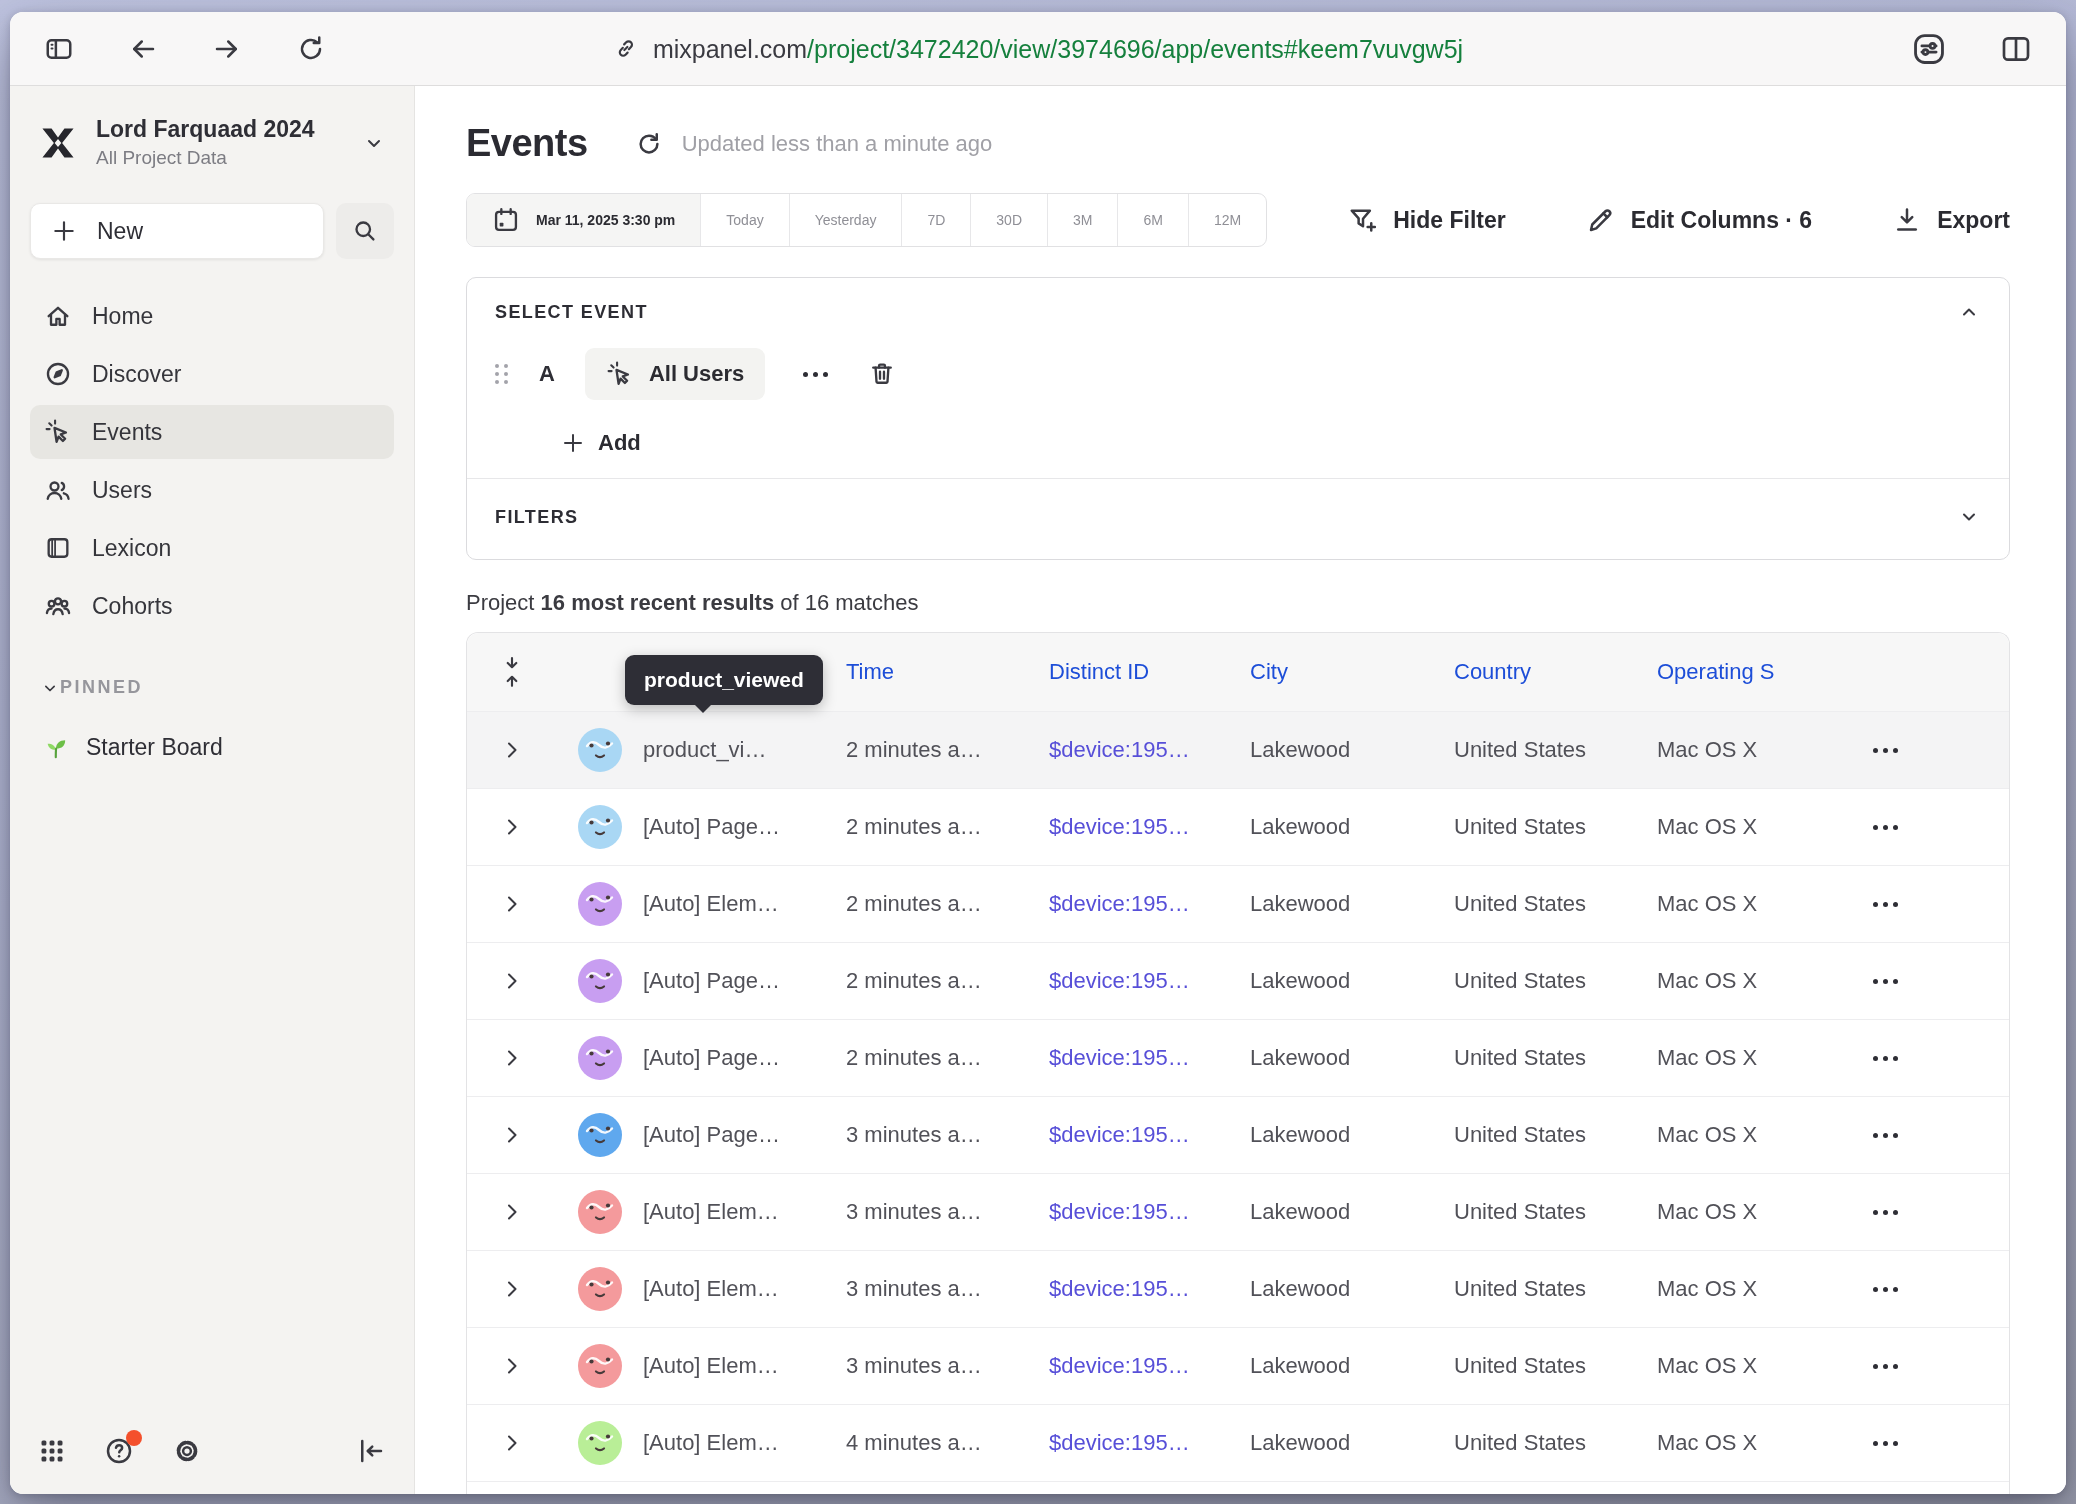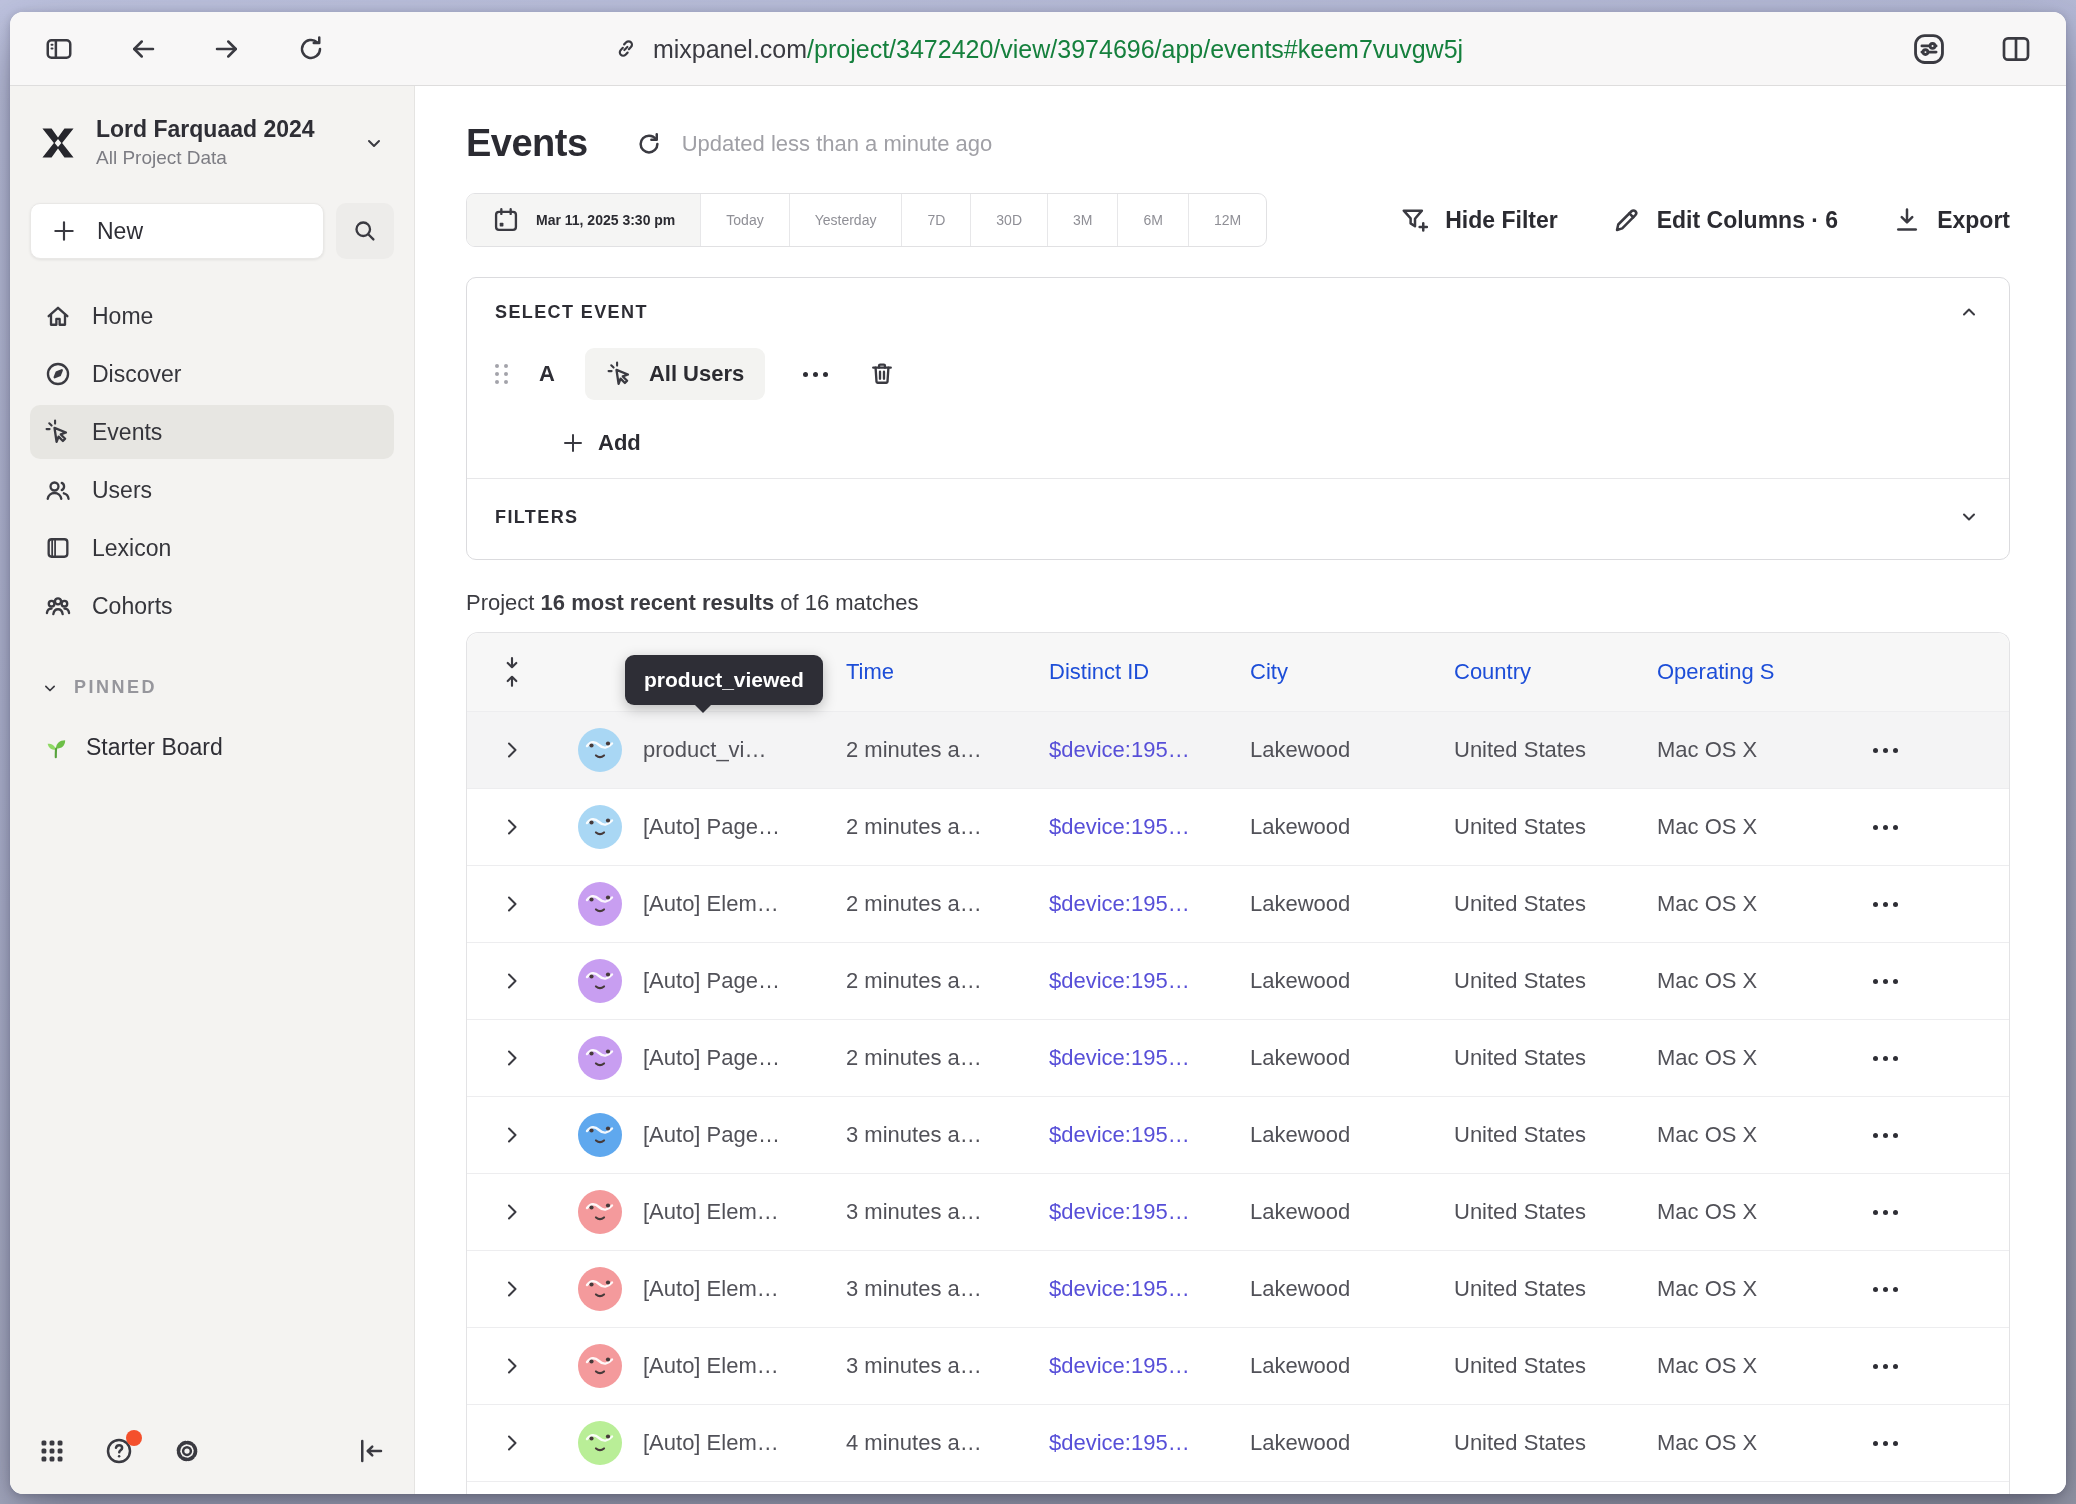--- a/index.html
+++ b/index.html
@@ -58,21 +58,21 @@
     width:58px; height:56px; background:#edecea; border:none; border-radius:10px;
     display:flex; align-items:center; justify-content:center; cursor:pointer;
   }
   .nav { margin-top:30px; display:flex; flex-direction:column; gap:4px; }
   .nav-item {
     height:54px; border-radius:10px; display:flex; align-items:center; gap:20px;
     padding:0 14px; font-size:23px; font-weight:500; color:#35353b; cursor:pointer;
   }
   .nav-item.active { background:#e7e6e2; }
   .pinned-head {
-    margin-top:44px; display:flex; align-items:center; gap:14px; padding:0 10px;
+    margin-top:44px; display:flex; align-items:center; padding:0 10px;
     font-size:18px; font-weight:700; letter-spacing:2.5px; color:#96969c; cursor:pointer;
   }
   .pinned-item {
     margin-top:22px; height:54px; display:flex; align-items:center; gap:16px;
     padding:0 12px; font-size:23px; font-weight:500; color:#2e2e35; border-radius:10px; cursor:pointer;
   }
   .sidebar-bottom { margin-top:auto; display:flex; align-items:center; gap:38px; padding:0 8px; }
   .sb-icon { position:relative; cursor:pointer; display:flex; }
   .dot-badge { position:absolute; top:-6px; right:-8px; width:16px; height:16px; border-radius:50%; background:#f4502c; }
   .sb-collapse { margin-left:auto; cursor:pointer; display:flex; }
@@ -86,21 +86,21 @@
 
   .controls { margin-top:28px; display:flex; align-items:center; }
   .segmented {
     display:inline-flex; height:54px; border:1px solid #e1e1e3; border-radius:9px;
     overflow:hidden; background:#fff;
   }
   .seg { display:flex; align-items:center; padding:0 25px; font-size:14px; color:#8f8f96;
          border-right:1px solid #e7e7e9; cursor:pointer; white-space:nowrap; }
   .seg:last-child { border-right:none; }
   .seg-date { gap:16px; background:#f5f5f4; color:#2b2b31; font-weight:700; }
-  .actions { margin-left:auto; display:flex; align-items:flex-end; gap:54px; }
+  .actions { margin-left:auto; display:flex; align-items:flex-end; gap:80px; }
   .action { display:flex; align-items:center; gap:15px; font-size:23px; font-weight:600; color:#2b2b31; cursor:pointer; white-space:nowrap; }
 
   
   .qcard { margin-top:30px; border:1px solid #dbdbde; border-radius:10px; background:#fff; }
   .qsection { padding:22px 28px 18px; }
   .qhead { display:flex; align-items:center; justify-content:space-between;
            font-size:18px; font-weight:700; letter-spacing:1.4px; color:#2d2d34; }
   .event-row { margin-top:24px; display:flex; align-items:center; height:52px; }
   .drag { display:grid; grid-template-columns:repeat(2,5px); gap:4px; cursor:grab; }
   .drag i { width:4px; height:4px; border-radius:50%; background:#a3a3aa; }

